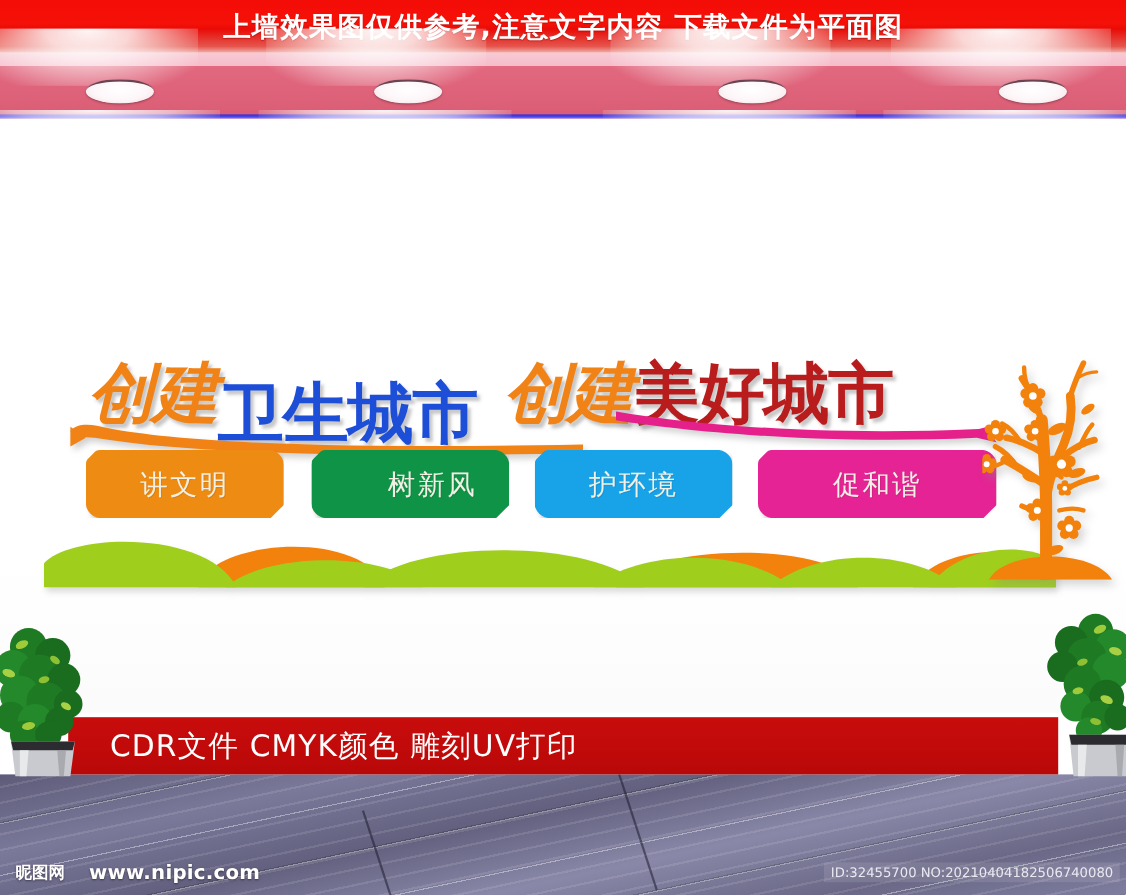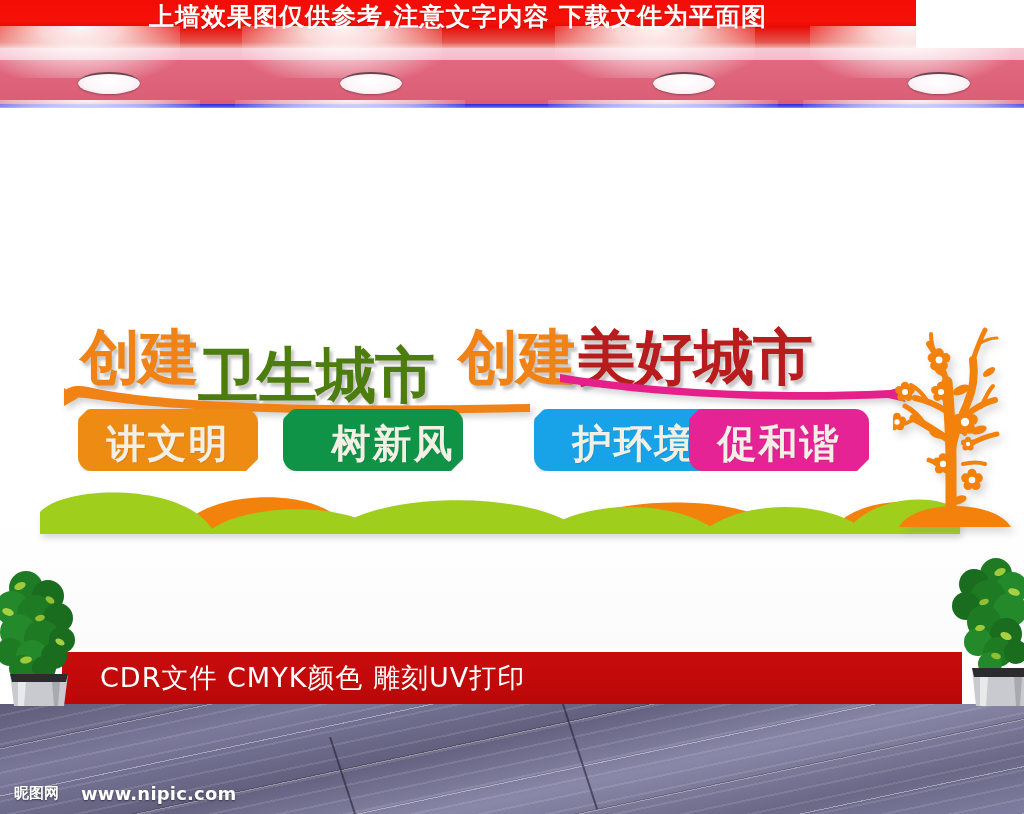--- a/index.html
+++ b/index.html
@@ -4,23 +4,23 @@
 <title>Wall Sticker Mockup</title>
 <style>
   * { margin:0; padding:0; box-sizing:border-box; }
   html,body { width:1024px; height:814px; overflow:hidden; background:#fff;
               font-family:"Liberation Sans","DejaVu Sans",sans-serif; }
 
   #stage { position:relative; width:1024px; height:814px; overflow:hidden; background:#fff; }
 
   
   .top-banner{
-    position:absolute; left:0; top:0; width:916px; height:48px;
+    position:absolute; left:0; top:0; width:1024px; height:48px;
     background:linear-gradient(180deg,#f40c06 0%,#f41108 45%,#e90b06 55%,#e4564e 88%,#f3b0ab 100%);
-    display:flex; justify-content:center;
+    display:flex; align-items:center; justify-content:center;
   }
   .top-banner .txt{
     color:#fff; font-size:25px; font-weight:bold; letter-spacing:1px;
     font-family:"DejaVu Sans","Liberation Sans",sans-serif;
     text-shadow:0 1px 1px rgba(120,0,0,.4);
     white-space:nowrap;
   }
 
   
   .ceiling-strip{
@@ -59,53 +59,53 @@
   }
 
   
   .headline{
     position:absolute; left:80px; top:322px; width:810px; height:72px;
     display:flex; align-items:center; white-space:nowrap;
     font-family:"DejaVu Sans","Liberation Sans",sans-serif;
     font-size:60px; font-weight:bold; letter-spacing:-1px;
     text-shadow:3px 4px 3px rgba(120,120,120,.42);
   }
-  .hl-orange{ color:#F08216; }
-  .hl-blue  { color:#4d7c0f;margin-top:36px; }
+  .hl-orange{ color:#F08216;font-style:italic; }
+  .hl-blue  { color:#1d4ed8;margin-top:36px; }
   .hl-pink  { color:#b91c1c; }
   .hl-gap   { display:inline-block; width:24px; }
 
   
   .swoosh-l{
     position:absolute; left:62px; top:384px; width:470px; height:34px;
     filter:drop-shadow(3px 4px 3px rgba(120,120,120,.35));
   }
   .swoosh-r{
     position:absolute; left:560px; top:372px; width:350px; height:40px;
     filter:drop-shadow(3px 4px 3px rgba(120,120,120,.35));
   }
 
   
   .badges{ position:absolute; left:78px; top:409px; width:800px; height:62px; }
   .badge{
     position:absolute; top:0; height:62px;
-    display:flex; align-items:flex-end; justify-content:center;
-    font-family:"DejaVu Sans","Liberation Sans",sans-serif;
-    font-size:39px; font-weight:bold; color:#F2EFE4; letter-spacing:2px;
+    display:flex; align-items:center; justify-content:center;
+    font-family:"DejaVu Sans","Liberation Sans",sans-serif;
+    font-size:25px; font-weight:normal; color:#F2EFE4; letter-spacing:2px;
     box-shadow:4px 5px 4px rgba(120,120,120,.38);
     text-shadow:1px 1px 0 rgba(0,0,0,.08);
   }
   .bg1{ left:0px;   width:180px; background:#EE8B13;
         border-radius:12px 12px 12px 12px;
         clip-path:polygon(10px 0,100% 0,100% calc(100% - 12px),calc(100% - 12px) 100%,0 100%,0 10px); }
   .bg2{ left:205px; width:180px; background:#0F9347;
         clip-path:polygon(10px 0,100% 0,100% calc(100% - 12px),calc(100% - 12px) 100%,0 100%,0 10px);padding-left:40px; }
-  .bg3{ left:408px; width:200px; background:#18A3E8;
-        clip-path:polygon(10px 0,100% 0,100% calc(100% - 12px),calc(100% - 12px) 100%,0 100%,0 10px);margin-left:48px; }
-  .bg4{ left:611px; width:180px; background:#E52394;
+  .bg3{ left:408px; width:180px; background:#18A3E8;
+        clip-path:polygon(10px 0,100% 0,100% calc(100% - 12px),calc(100% - 12px) 100%,0 100%,0 10px); }
+  .bg4{ left:611px; width:217px; background:#E52394;
         clip-path:polygon(10px 0,100% 0,100% calc(100% - 12px),calc(100% - 12px) 100%,0 100%,0 10px); }
   .badge-round{ border-radius:14px; }
 
   
   .hills{
     position:absolute; left:40px; top:472px; width:920px; height:62px;
     filter:drop-shadow(2px 4px 3px rgba(140,140,140,.33));
   }
 
   
@@ -414,14 +414,15 @@
       <path d="M40,129 L48,129 L46,158 L40,158 Z" fill="#EDEEF0" opacity="0.85"></path>
       <path d="M74,129 L82,129 L80,158 L76,158 Z" fill="#9B9DA3" opacity="0.7"></path>
     </g>
   </svg>
 
   <div class="wm">
     <span class="wm-logo">昵图网</span>
     <span class="wm-url">www.nipic.com</span>
   </div>
 
+  <div class="idtag">ID:32455700 NO:20210404182506740080</div>
 
 </div>
 
 </body></html>

